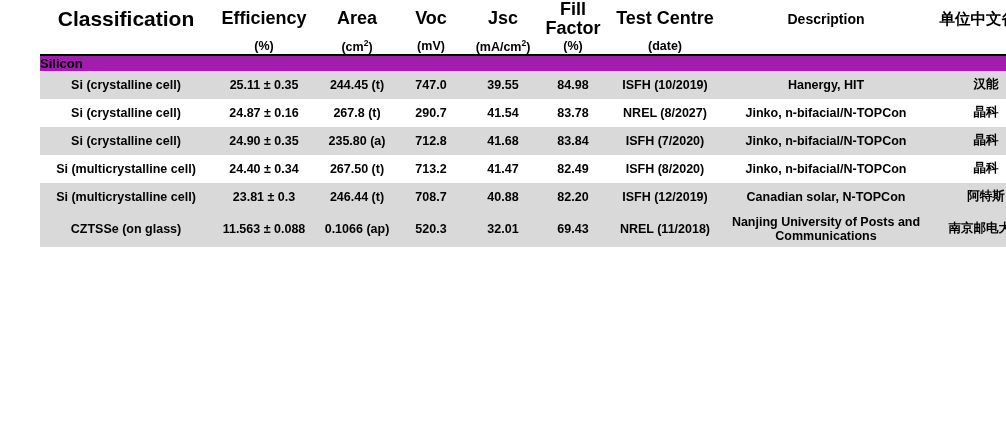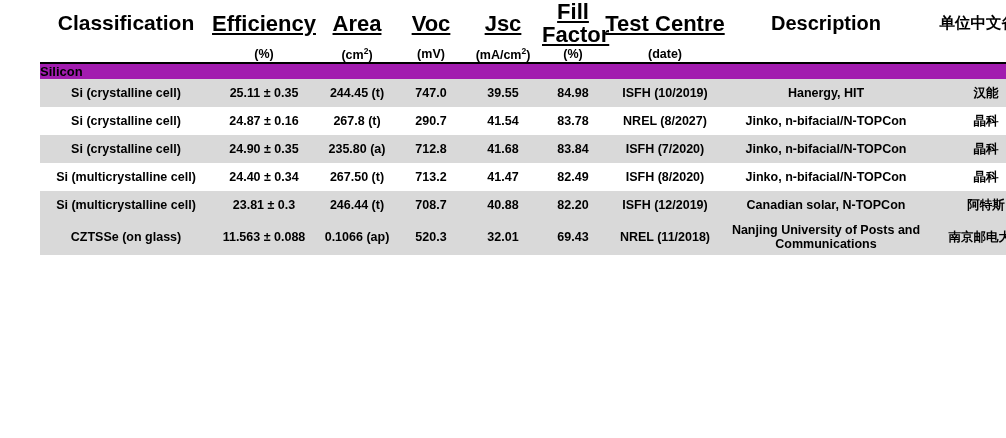--- a/index.html
+++ b/index.html
@@ -32,22 +32,22 @@
 
   
   .hdr-row-main td {
     font-weight: bold;
     text-align: center;
     padding-top: 10px;
     padding-bottom: 2px;
     line-height: 1.05;
   }
   .hdr-classification { font-size: 21px; }
-  .hdr-big { font-size: 22px; text-decoration: underline; }
-  .hdr-desc { font-size: 20px; }
+  .hdr-big { font-size: 18px; }
+  .hdr-desc { font-size: 14px; }
   .hdr-cn { font-size: 15.5px; }
 
   .hdr-row-units td {
     font-size: 12.5px;
     font-weight: bold;
     text-align: center;
     padding-bottom: 12px;
     padding-top: 6px;
   }
   .hdr-row-units sup { font-size: 8.5px; }

